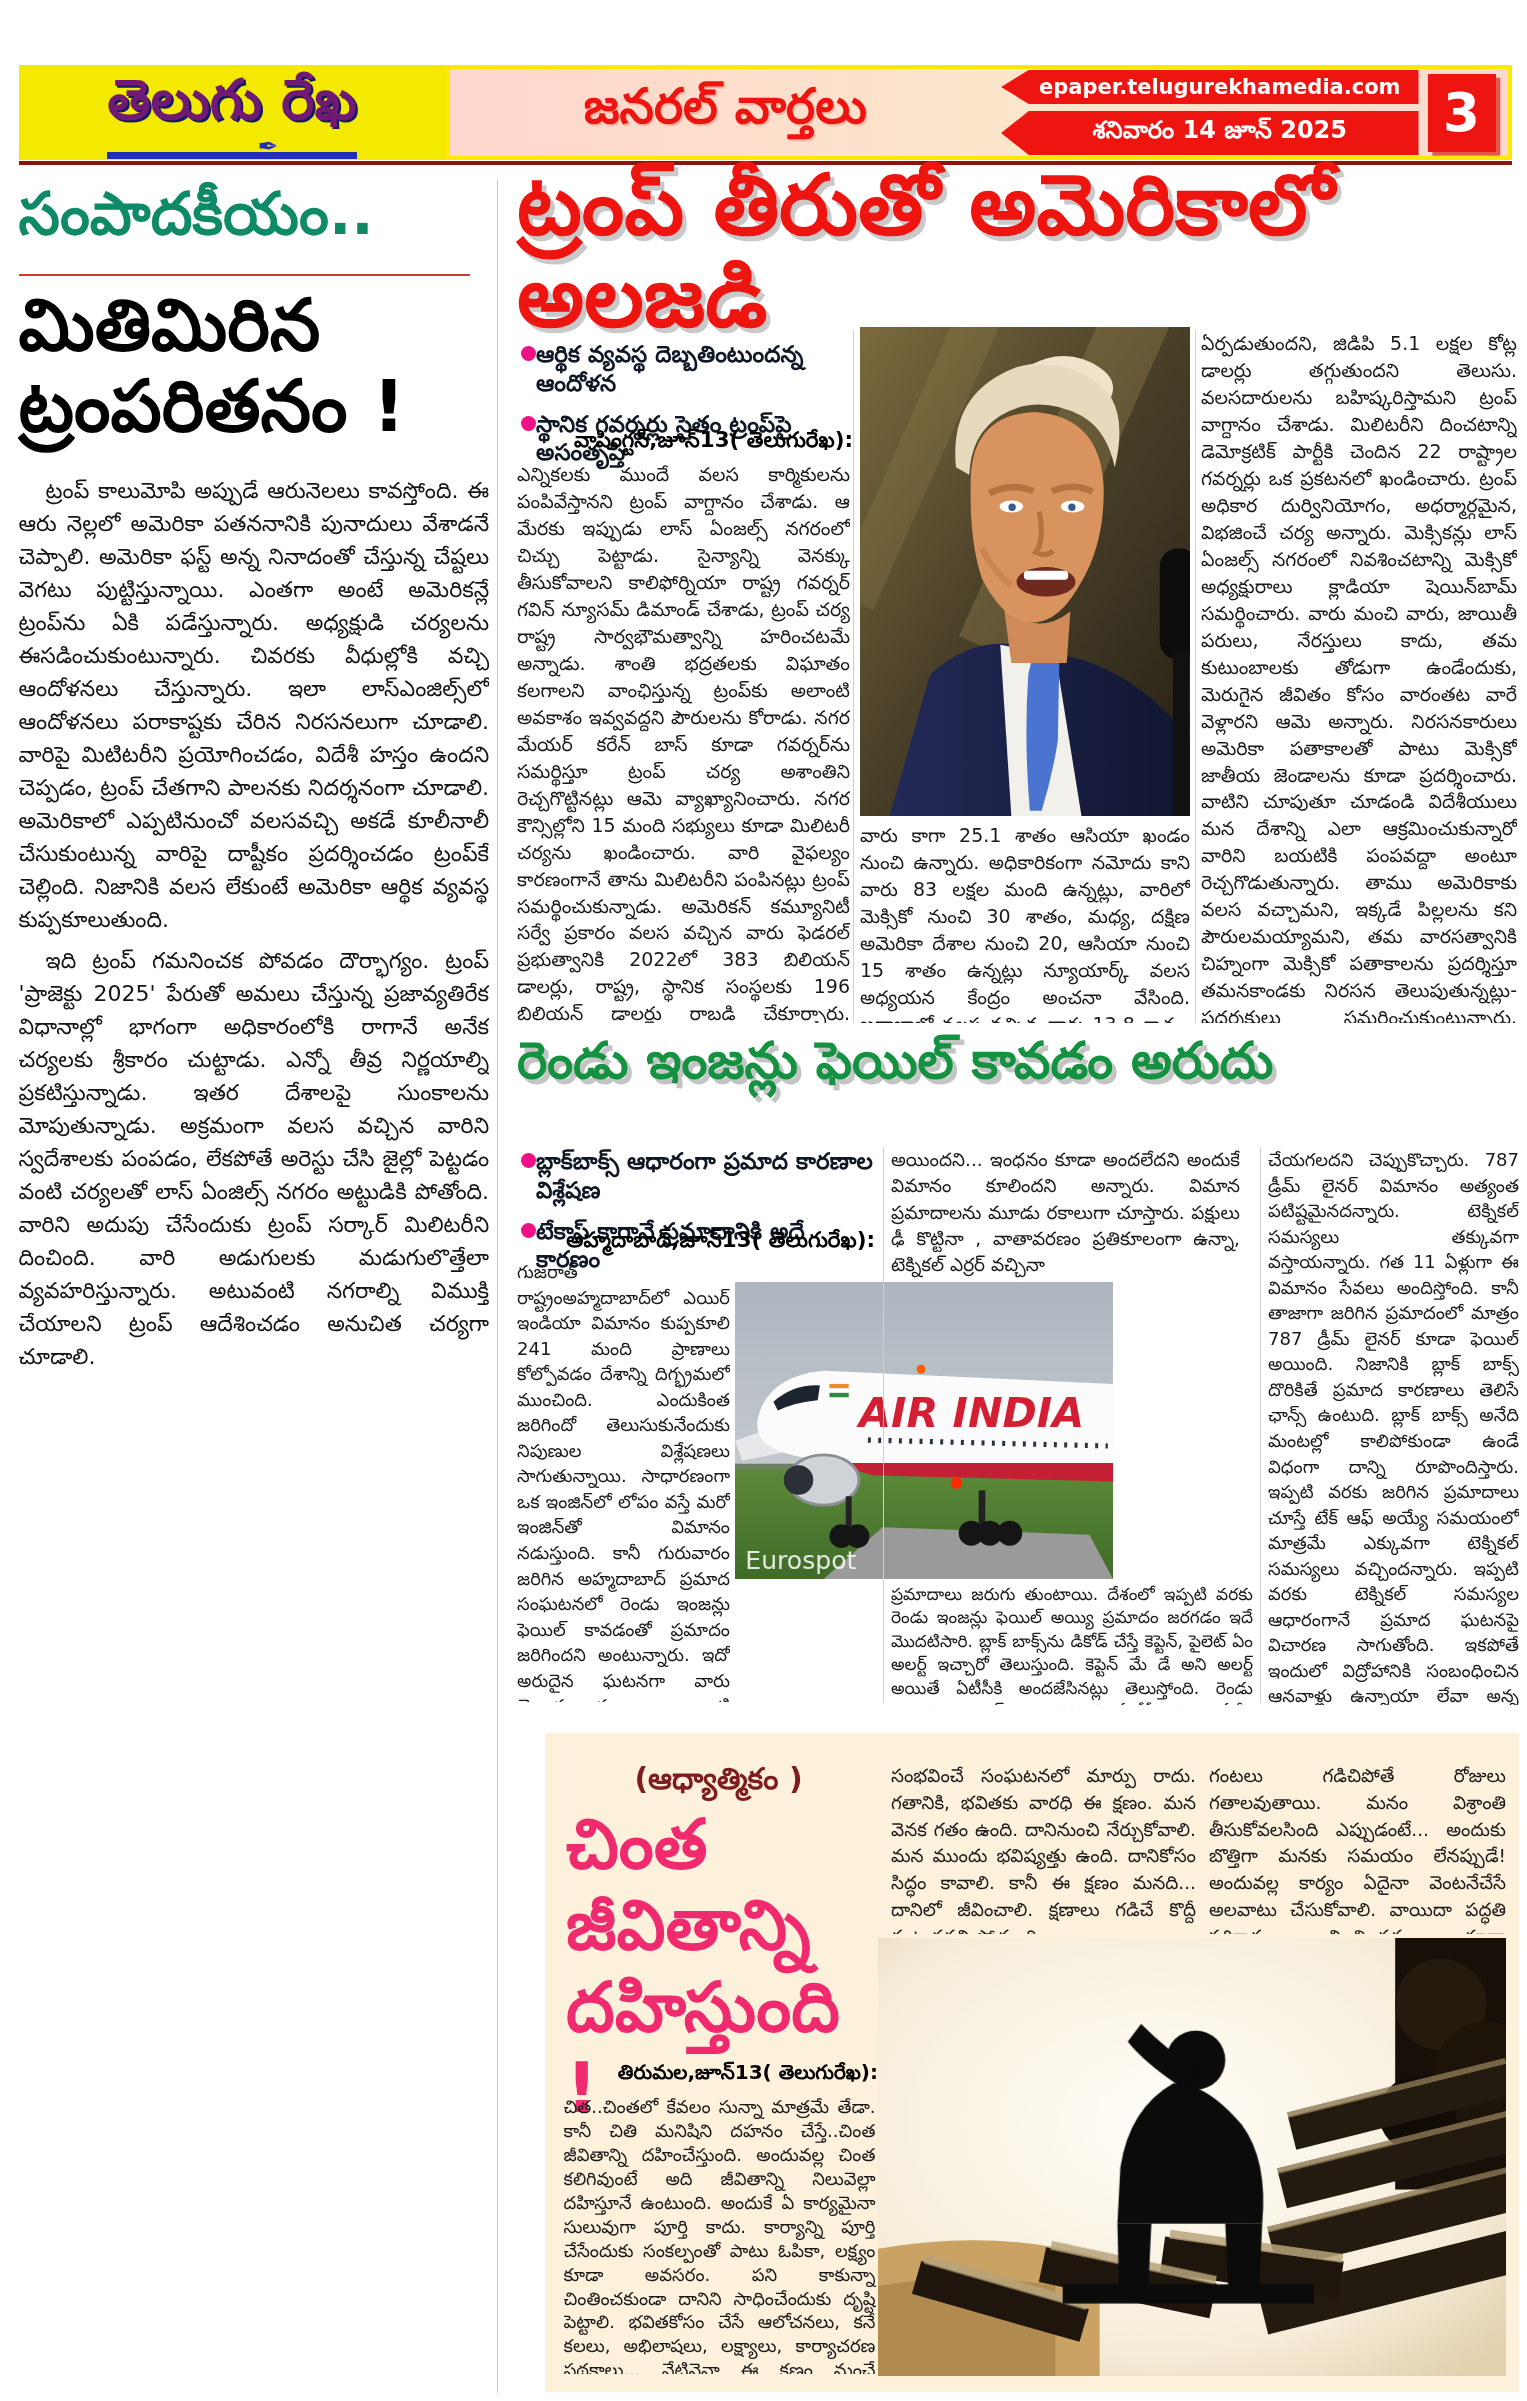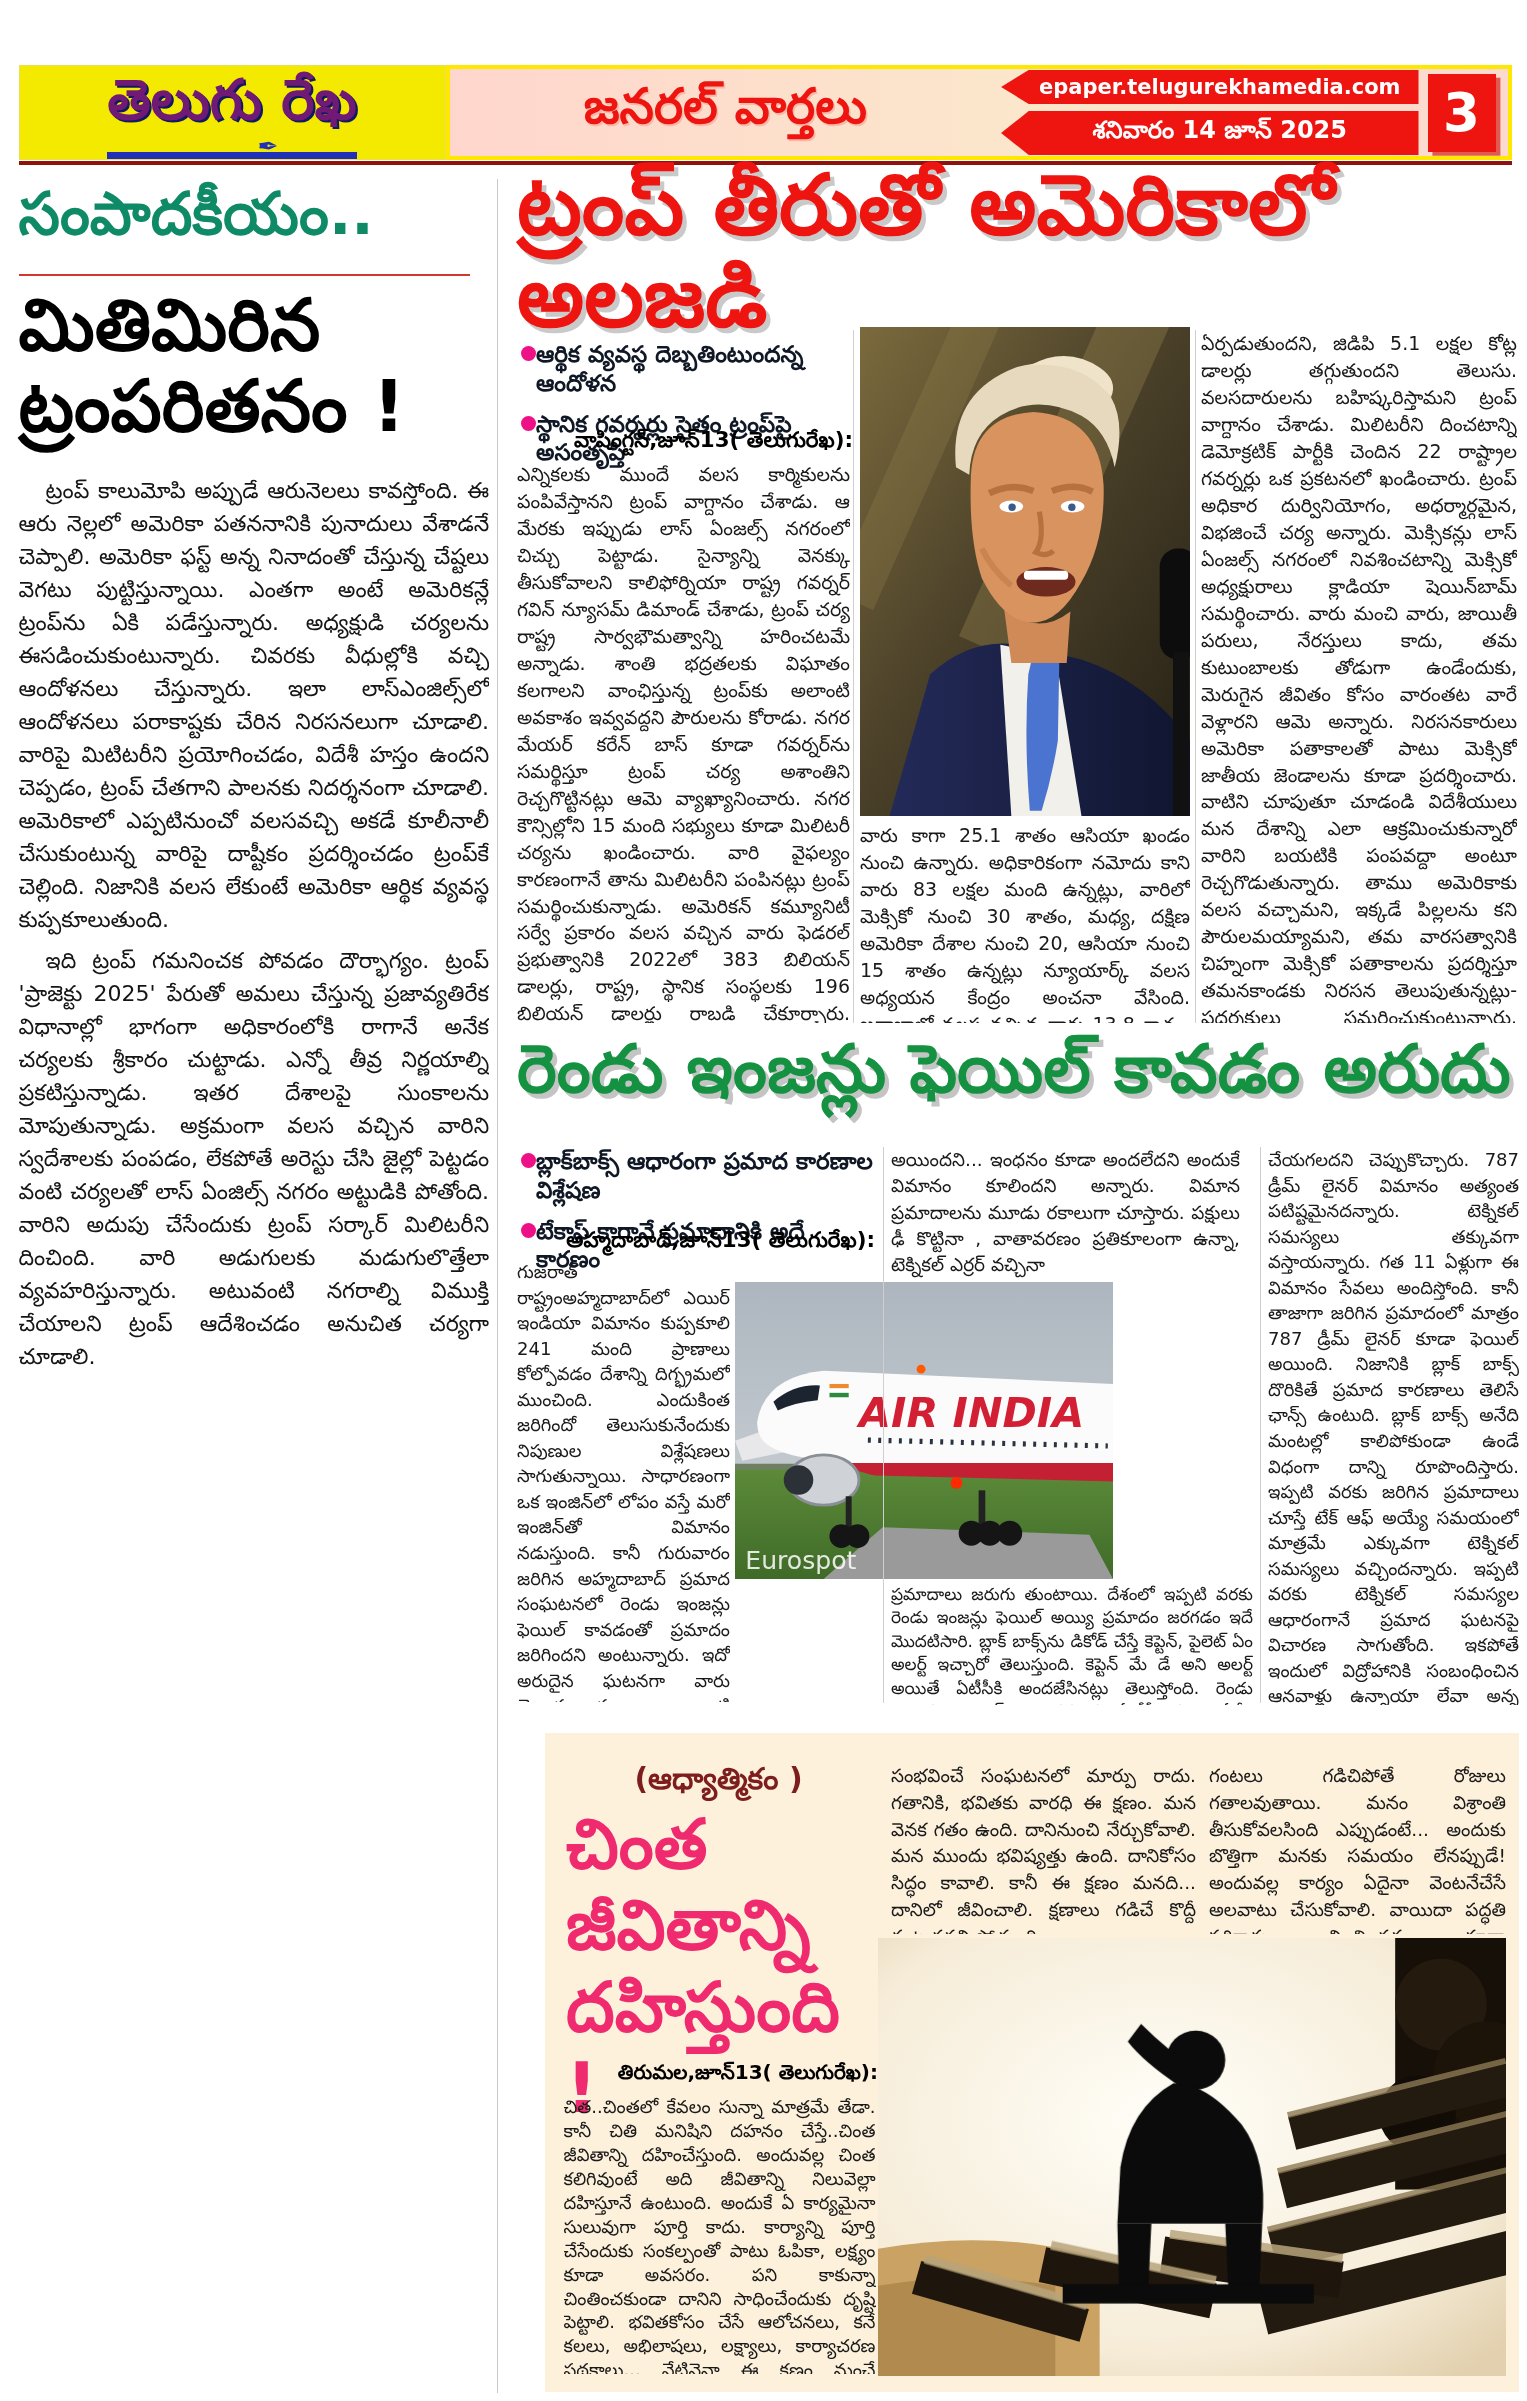--- a/index.html
+++ b/index.html
@@ -35,21 +35,21 @@
              padding-right:7.4px;box-sizing:border-box;}
   .ed-kicker{color:#0f8a66;font-size:59px;font-weight:bold;}
   .ed-rule{width:451px;height:2.2px;background:#d03a2e;margin:12px 0 9px;}
   .ed-title{color:#000;font-size:72px;line-height:1.12;font-weight:800;}
   .ed-body{margin-top:28px;font-size:22px;line-height:1.5;text-align:justify;
            color:#151515;overflow:hidden;height:1752px;}
   .ed-body p{margin:0 0 7.4px;text-indent:27px;}
   
   .headline1{left:517px;top:159px;width:1002px;font-size:84px;font-weight:800;
              color:#ee1410;text-shadow:4.4px 5.2px 0 #c9c9c9;line-height:1.1;}
-  .headline2{left:517px;top:1033px;width:1002px;font-size:67px;font-weight:800;
+  .headline2{left:517px;top:1033px;width:1002px;font-size:51px;font-weight:800;
              color:#149141;text-shadow:4.4px 5.2px 0 #c4c4c4;line-height:1.1;}
   .bullets{display:flex;flex-direction:column;gap:12px;}
   .bullet{display:flex;gap:0;align-items:flex-start;font-size:23px;font-weight:bold;
           color:#101826;line-height:1.25;}
   .bullet .dot{width:15px;height:15px;border-radius:50%;background:#ee1086;margin-top:6px;flex:none;}
   .dateline{font-weight:bold;font-size:21.4px;text-align:right;color:#000;}
   .txt{font-size:19px;line-height:1.42;text-align:justify;color:#191919;overflow:hidden;}
   .a1-bullets{left:521px;top:340px;width:333px;}
   .a1-dateline{left:517px;top:427px;width:336px;}
   .a1-col1{left:517px;top:461px;width:333px;height:562px;}

